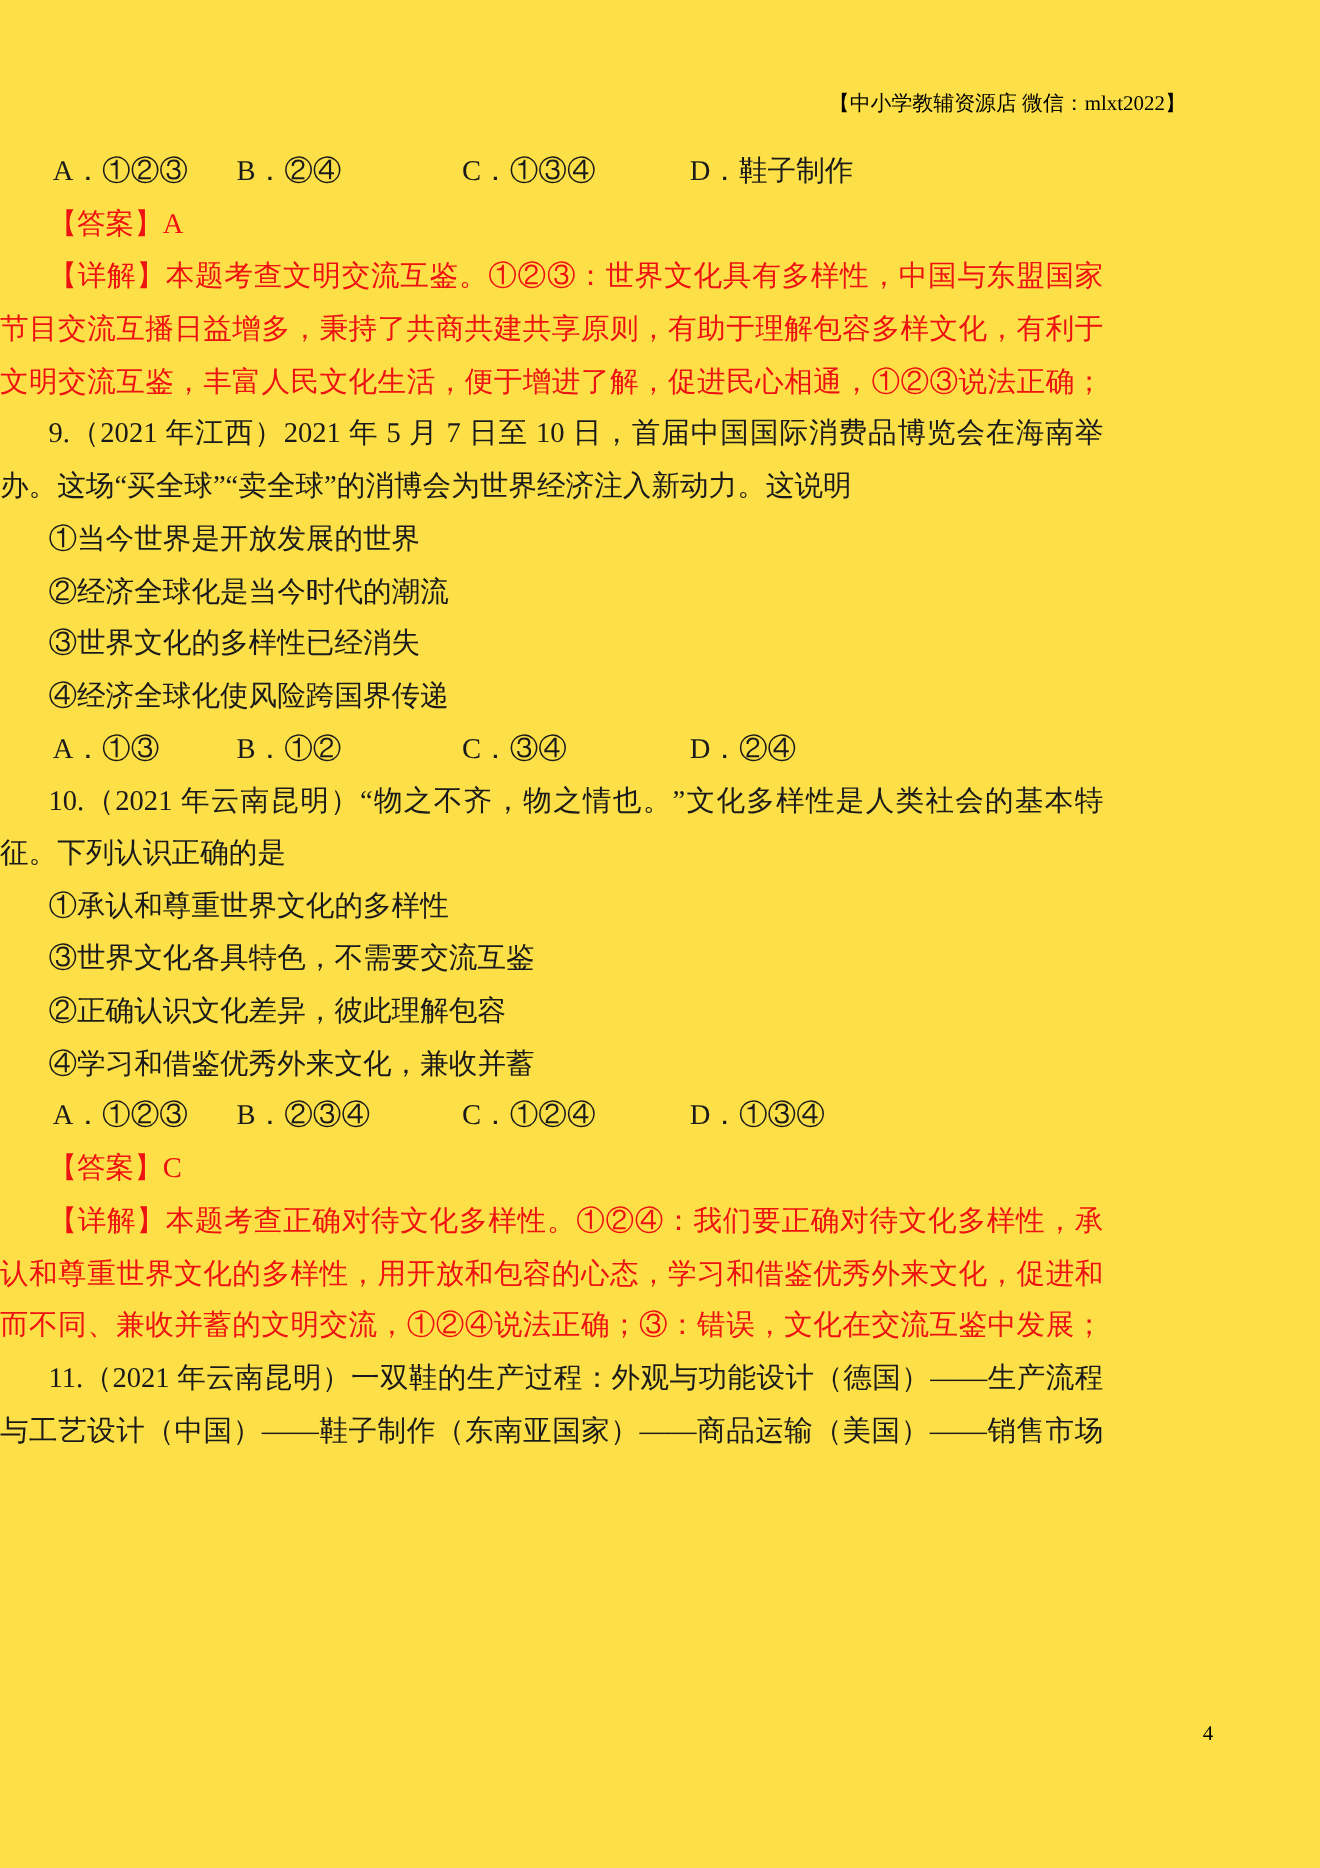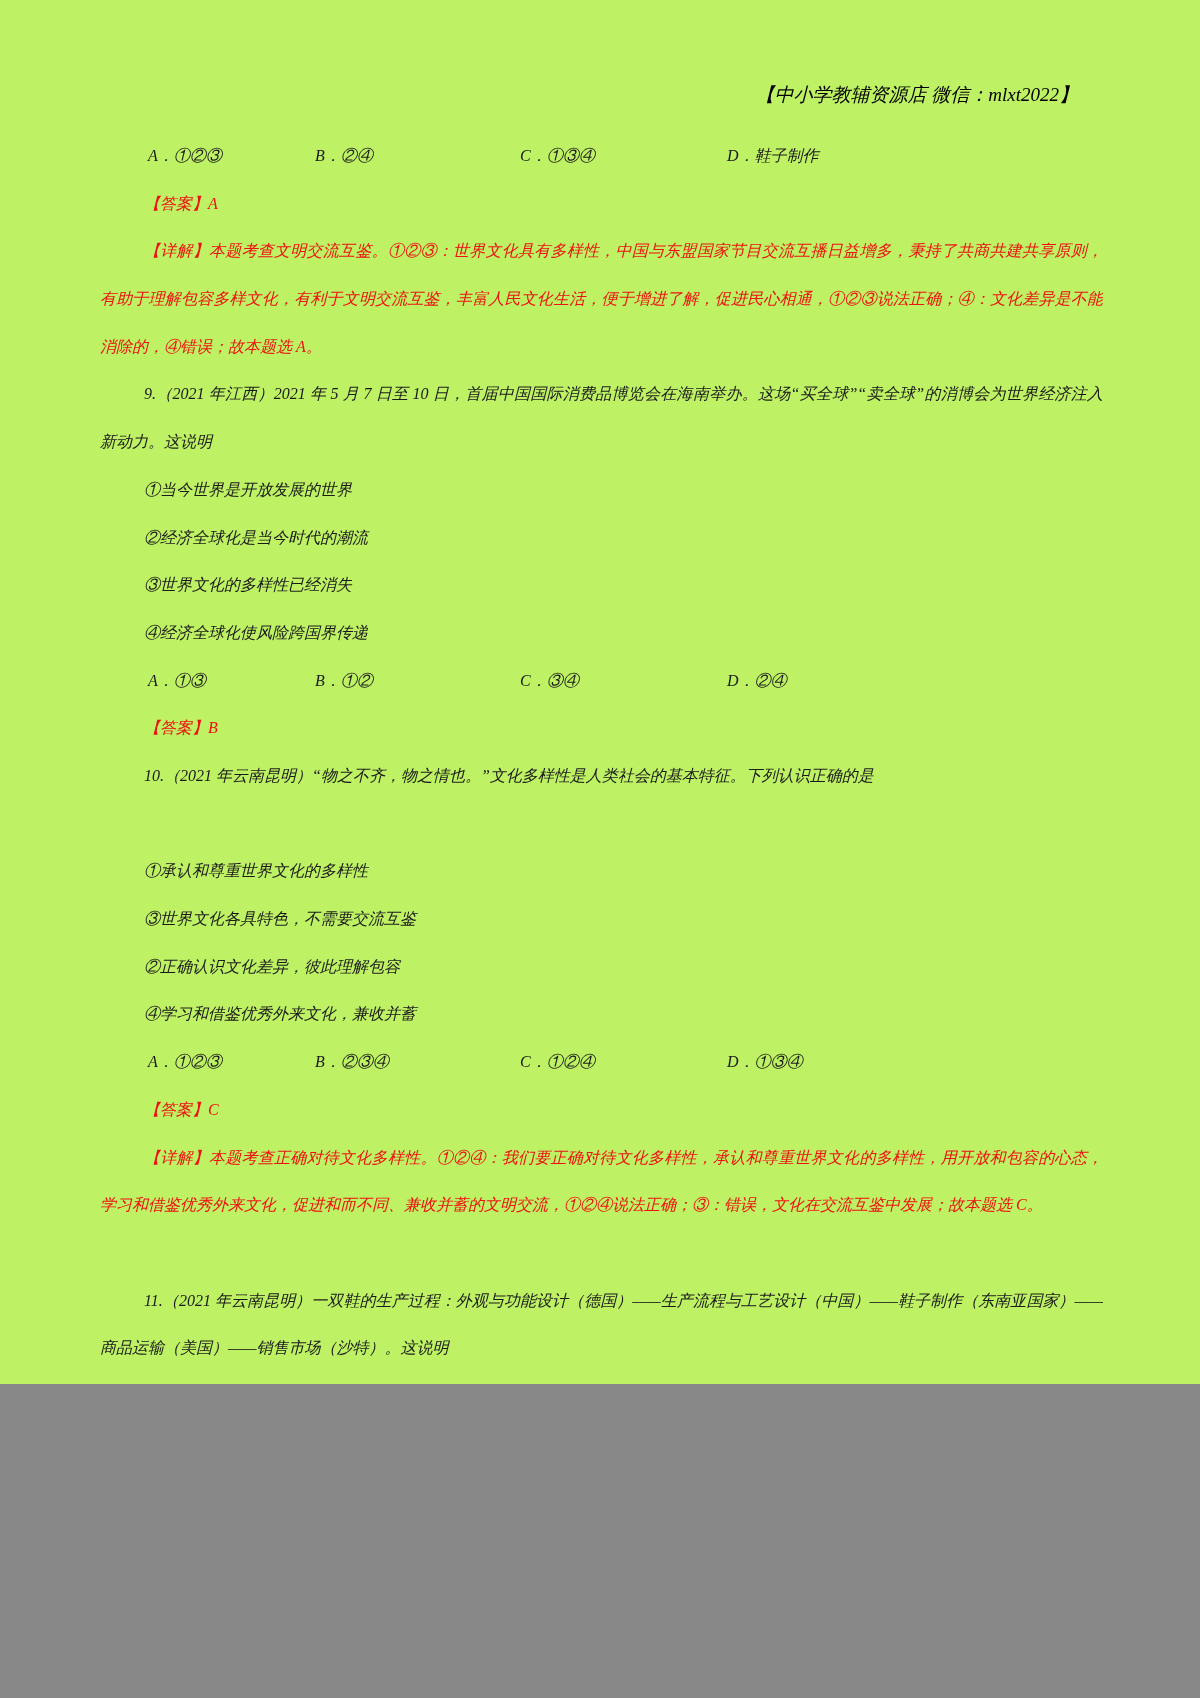--- a/index.html
+++ b/index.html
@@ -1,37 +1,35 @@
 <!DOCTYPE html>
 <html><head>
 <meta charset="utf-8">
 <style>
   html,body{margin:0;padding:0;background:#888;}
   .page{
     position:relative;
-    width:1200px;height:1384px;
-    background:#bef264;
+    width:1200px;height:1698px;
+    background:#fde047;
     font-family:"Liberation Serif","DejaVu Serif",serif;
     color:var(--ink,#1a1a1a);
     overflow:hidden;
-    font-style:italic;
   }
   .hdr{
     padding-top:82px;
     padding-right:122px;
     text-align:right;
     font-size:19px;
     line-height:26px;
     color:#000;
   }
   .content{
-    margin-left:100px;
     width:1003px;
     margin-top:24px;
-    font-size:16px;
+    font-size:26px;
     line-height:47.7px;
   }
   .content p{margin:0;}
   .para{
     text-align:justify;
     text-justify:inter-ideograph;
     text-indent:44px;
     overflow:hidden;
   }
   .item{padding-left:44px;overflow:hidden;}
@@ -79,21 +77,20 @@
     <p class="item lines-1">①当今世界是开放发展的世界</p>
     <p class="item lines-1">②经济全球化是当今时代的潮流</p>
     <p class="item lines-1">③世界文化的多样性已经消失</p>
     <p class="item lines-1">④经济全球化使风险跨国界传递</p>
     <div class="opts">
       <span class="opt c1">A．①③</span>
       <span class="opt c2">B．①②</span>
       <span class="opt c3">C．③④</span>
       <span class="opt c4">D．②④</span>
     </div>
-    <p class="ansline red lines-1">【答案】B</p>
 
     <p class="para lines-2">10.（2021 年云南昆明）“物之不齐，物之情也。”文化多样性是人类社会的基本特征。下列认识正确的是</p>
     <p class="item lines-1">①承认和尊重世界文化的多样性</p>
     <p class="item lines-1">③世界文化各具特色，不需要交流互鉴</p>
     <p class="item lines-1">②正确认识文化差异，彼此理解包容</p>
     <p class="item lines-1">④学习和借鉴优秀外来文化，兼收并蓄</p>
     <div class="opts">
       <span class="opt c1">A．①②③</span>
       <span class="opt c2">B．②③④</span>
       <span class="opt c3">C．①②④</span>

